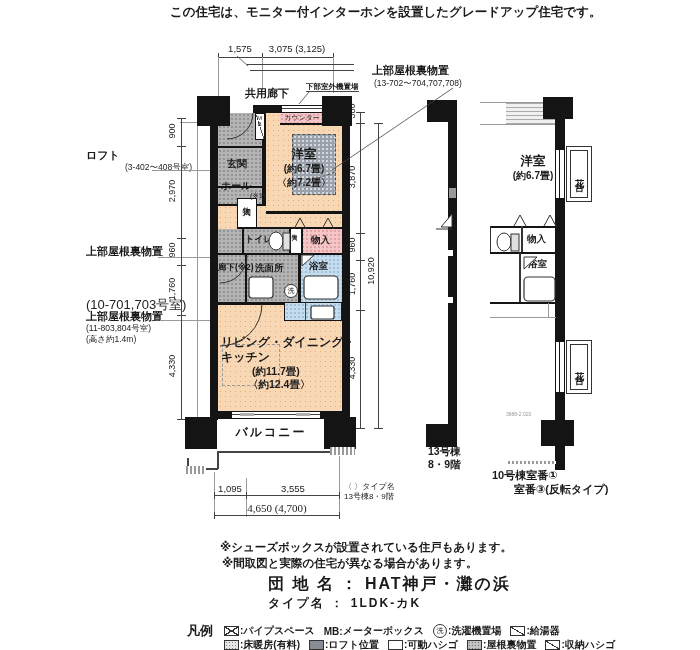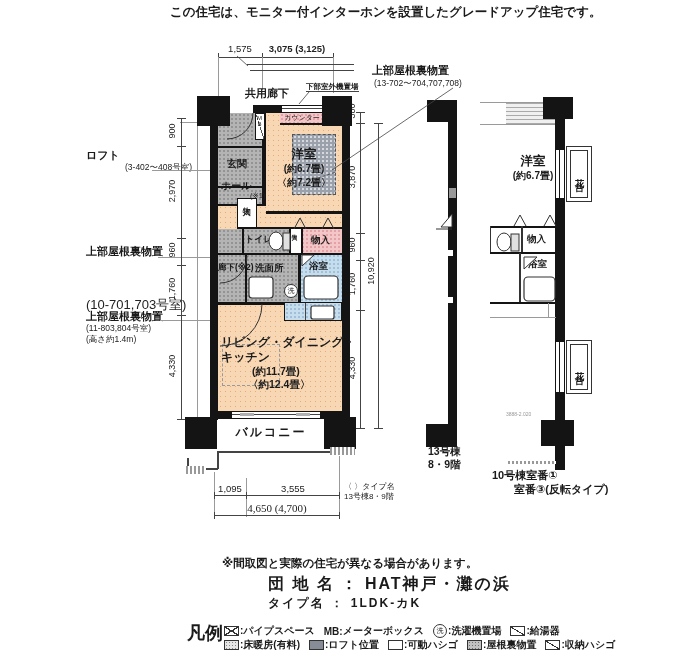--- a/index.html
+++ b/index.html
@@ -45,21 +45,21 @@
   svg{pointer-events:none;}
 </style>
 </head>
 <body>
 
 <div class="canvas">
 
   <div class="t ctr" style="left:170px;top:6px;width:400px;font-size:12.5px;">この住宅は、モニター付インターホンを設置したグレードアップ住宅です。</div>
 
   <div class="dim ctr" style="left:216px;top:43px;width:48px;font-size:9.5px;">1,575</div>
-  <div class="dim ctr" style="left:257px;top:43px;width:80px;font-size:9.5px;font-weight:bold;">3,075 (3,125)</div>
+  <div class="dim ctr" style="left:257px;top:43px;width:80px;font-size:9.5px;">3,075 (3,125)</div>
   <div class="ln" style="left:218px;top:57px;width:115px;height:1px;"></div>
   <div class="ln" style="left:218px;top:53px;width:1px;height:8px;"></div>
   <div class="ln" style="left:262px;top:53px;width:1px;height:8px;"></div>
   <div class="ln" style="left:333px;top:53px;width:1px;height:8px;"></div>
   <div class="gln" style="left:218px;top:57px;width:1px;height:43px;"></div>
   <div class="gln" style="left:262px;top:57px;width:1px;height:33px;"></div>
   <div class="gln" style="left:333px;top:57px;width:1px;height:36px;"></div>
 
   <div class="ln" style="left:247px;top:64px;width:107px;height:1px;"></div>
   <div class="ln" style="left:250px;top:70px;width:104px;height:1px;"></div>
@@ -251,30 +251,31 @@
   <div class="hatchh" style="left:508px;top:461px;width:48px;height:3px;"></div>
 
   <div class="t ctr" style="left:498px;top:155px;width:70px;font-size:12.5px;">洋室</div>
   <div class="t ctr" style="left:498px;top:170px;width:70px;font-size:10px;">(約6.7畳)</div>
   <div class="t" style="left:527px;top:234px;font-size:9.5px;">物入</div>
   <div class="t" style="left:528px;top:259px;font-size:9.5px;">浴室</div>
   <div class="dim" style="left:506px;top:411px;font-size:5px;color:#999;">3888-2.020</div>
   <div class="t" style="left:492px;top:469px;font-size:11px;">10号棟室番①</div>
   <div class="t" style="left:514px;top:483px;font-size:11px;">室番③(反転タイプ)</div>
 
+  <div class="t" style="left:220px;top:541px;font-size:11.5px;">※シューズボックスが設置されている住戸もあります。</div>
   <div class="t" style="left:268px;top:575px;font-size:16px;letter-spacing:2px;">
     <span>団 地 名</span><span style="margin:0 6px;">：</span><span>HAT神戸・灘の浜</span>
   </div>
 
   <div class="t" style="left:222px;top:557px;font-size:11.5px;">※間取図と実際の住宅が異なる場合があります。</div>
   <div class="t" style="left:268px;top:597px;font-size:12px;letter-spacing:2px;">
     <span>タイプ名</span><span style="margin:0 6px;">：</span><span>1LDK-カK</span>
   </div>
 
-  <div class="t" style="left:187px;top:624px;font-size:18px;">凡例</div>
+  <div class="t" style="left:187px;top:624px;font-size:13px;">凡例</div>
   <div class="legendrow" style="left:224px;top:624px;">
     <span class="li">
         <span class="sym sym-x"></span>
         <span>:パイプスペース</span>
       </span>
     <span class="li">
         <span>MB:</span>
         <span>メーターボックス</span>
       </span>
     <span class="li">

